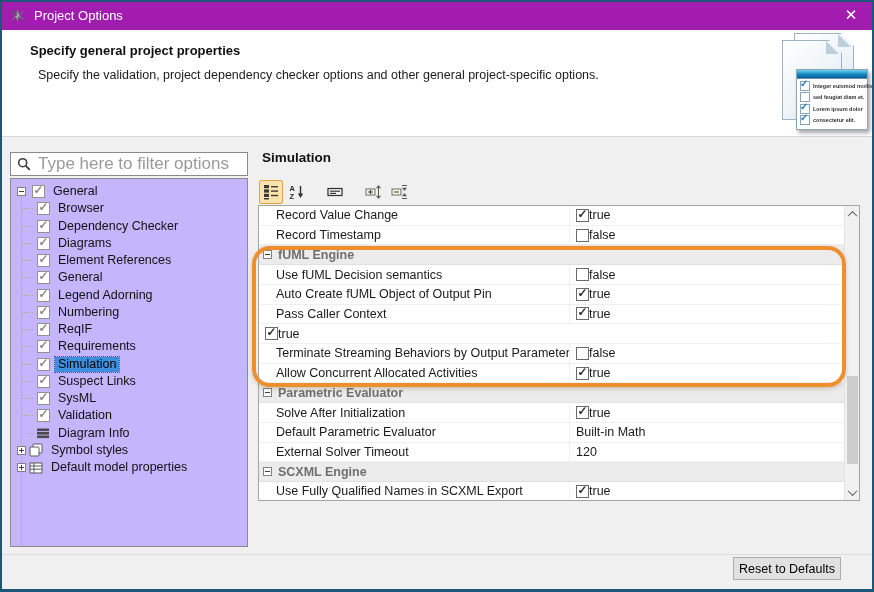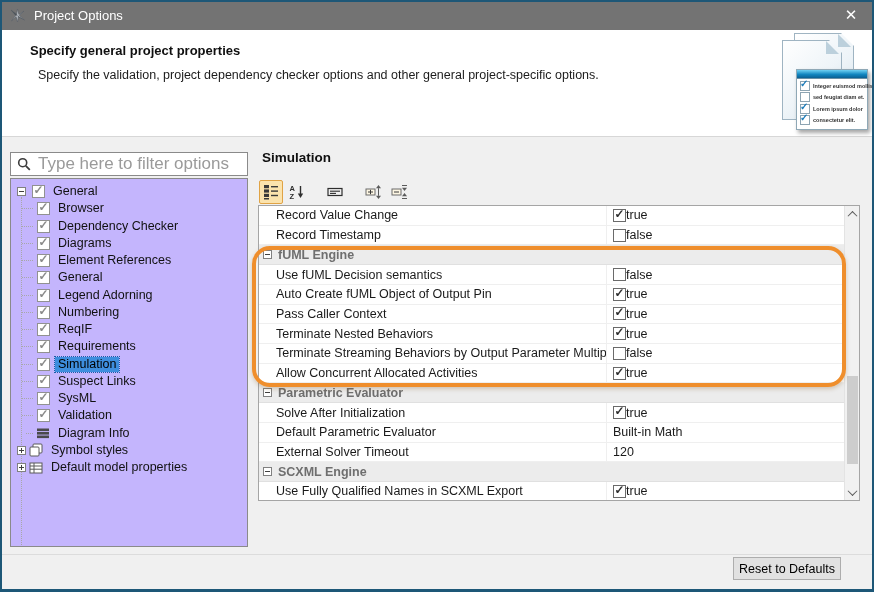--- a/index.html
+++ b/index.html
@@ -1,20 +1,20 @@
 <!DOCTYPE html>
 <html><head>
 <meta charset="utf-8">
 <style>
   html,body{margin:0;padding:0;background:#555;font-family:"Liberation Sans",sans-serif;}
   .window{position:relative;width:874px;height:592px;background:#f0f0f0;overflow:hidden;}
   .window-border{position:absolute;inset:0;border:2px solid #1d5777;border-bottom:3px solid #1d5777;pointer-events:none;z-index:60;}
 
   
-  .titlebar{position:absolute;left:0;top:0;right:0;height:30px;background:#737373;display:flex;align-items:center;color:#fff;z-index:5;}
+  .titlebar{position:absolute;left:0;top:0;right:0;height:30px;background:#a21caf;display:flex;align-items:center;color:#fff;z-index:5;}
   .app-icon{margin:0 8px 0 9px;width:17px;height:17px;flex:none;}
   .titlebar-text{font-size:13px;}
   .close-btn{margin-left:auto;width:46px;height:30px;display:flex;align-items:center;justify-content:center;color:#fff;font-size:15px;cursor:pointer;}
 
   
   .header{position:absolute;left:0;top:30px;right:0;height:106px;background:#ffffff;border-bottom:1px solid #d7d7d7;}
   .header-title{position:absolute;left:30px;top:13px;font-size:13px;font-weight:bold;color:#101010;text-align:center;}
   .header-desc{position:absolute;left:38px;top:38px;font-size:12.5px;color:#1c1c1c;}
 
   
@@ -62,21 +62,21 @@
   .tool-btn{width:24px;height:24px;display:flex;align-items:center;justify-content:center;border:1px solid transparent;box-sizing:border-box;cursor:pointer;}
   .tool-btn.sel{background:#fbe3ad;border:1px solid #e0a345;border-radius:2px;}
   .tool-gap-s{width:2px;}.tool-gap-l{width:14px;}
 
   
   .prop-table{position:absolute;left:258px;top:205px;width:602px;height:296px;box-sizing:border-box;background:#fff;border:1px solid #a5a5a5;}
   .rows-viewport{position:absolute;left:0;top:0;right:15px;bottom:0;overflow:hidden;}
   .t-row{display:flex;align-items:center;height:19.73px;box-sizing:border-box;border-bottom:1px solid #efefef;font-size:12.5px;color:#1a1a1a;}
   .t-row.group{background:#ececec;border-bottom:1px solid #e0e0e0;color:#6f6f6f;font-weight:bold;}
   .t-row.group .expander{margin:0 6px 0 4px;}
-  .t-name{width:348px;flex:none;box-sizing:border-box;padding-left:17px;border-right:1px solid #efefef;align-self:stretch;display:flex;align-items:center;overflow:hidden;white-space:nowrap;}
+  .t-name{width:311px;flex:none;box-sizing:border-box;padding-left:17px;border-right:1px solid #efefef;align-self:stretch;display:flex;align-items:center;overflow:hidden;white-space:nowrap;}
   .t-value{flex:1;display:flex;align-items:center;padding-left:6px;overflow:hidden;white-space:nowrap;}
   .val-cb{border:1px solid #6a6a6a;}
   .val-cb.checked::after{color:#2e2e2e;}
 
   
   .scrollbar{position:absolute;top:0;right:0;bottom:0;width:15px;background:#f1f1f1;border-left:1px solid #e3e3e3;box-sizing:border-box;}
   .sb-arrow{position:absolute;left:0;width:15px;height:16px;display:flex;align-items:center;justify-content:center;cursor:pointer;}
   .sb-arrow.up{top:0;}
   .sb-arrow.down{bottom:0;}
   .chev{width:6px;height:6px;border-left:1.6px solid #5a5a5a;border-top:1.6px solid #5a5a5a;}
@@ -344,21 +344,20 @@
           </div>
         </div>
         <div class="t-row">
           <div class="t-name">Pass Caller Context</div>
           <div class="t-value">
             <span class="cb val-cb checked"></span>
             <span>true</span>
           </div>
         </div>
         <div class="t-row">
-          <div class="t-name">Terminate Nested Behaviors</div>
           <div class="t-value">
             <span class="cb val-cb checked"></span>
             <span>true</span>
           </div>
         </div>
         <div class="t-row">
           <div class="t-name">Terminate Streaming Behaviors by Output Parameter Multiplicity</div>
           <div class="t-value">
             <span class="cb val-cb"></span>
             <span>false</span>

